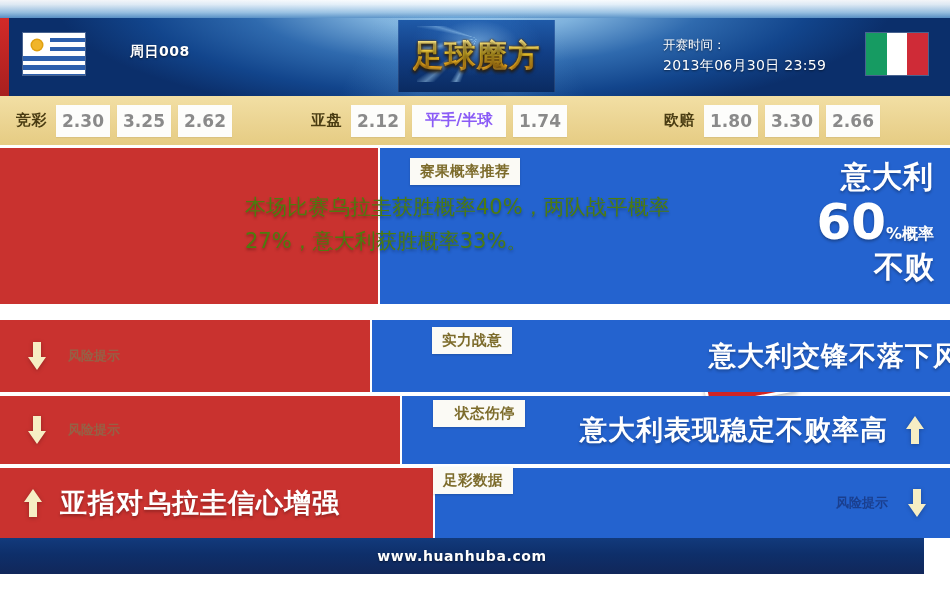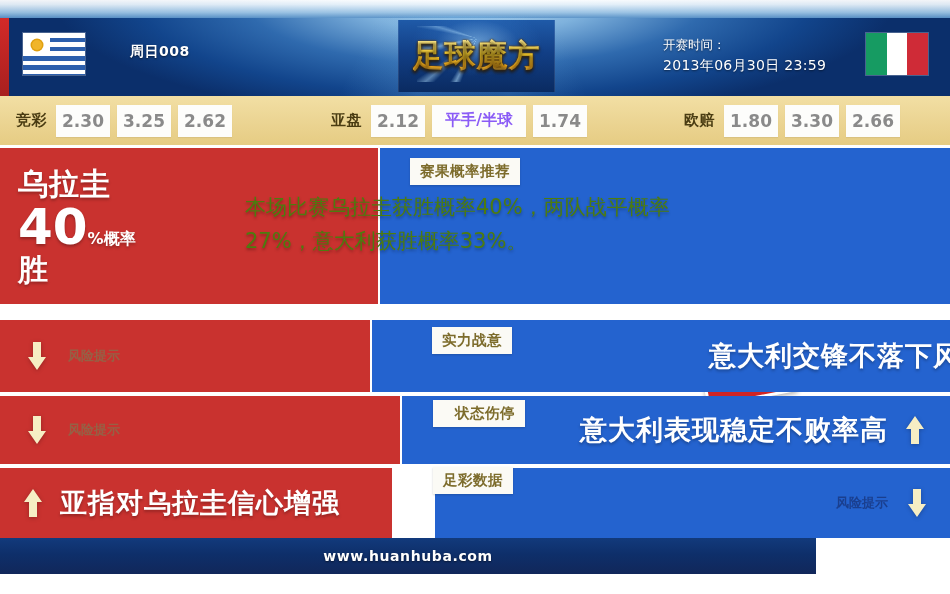--- a/index.html
+++ b/index.html
@@ -157,21 +157,21 @@
     color: #8a8a8a;
     font-size: 17px;
     font-weight: bold;
     width: 54px; height: 32px;
     display: flex; align-items: center; justify-content: center;
     margin-right: 7px;
     box-shadow: 0 1px 1px rgba(0,0,0,.06);
   }
   .odds-cell.wide { width: 94px; font-size: 15.5px; color: #8b5cf6; }
   .grp-jc { margin-left: 16px; }
-  .grp-yp { margin-left: 92px; }
+  .grp-yp { margin-left: 72px; }
   .grp-op { margin-left: 90px; }
 
   
   .main-row {
     position: absolute;
     left: 0; top: 148px;
     width: 950px; height: 156px;
   }
   .main-red {
     position: absolute; left: 0; top: 0;
@@ -250,21 +250,21 @@
   .frow .fred  { position: absolute; left: 0; top: 0; height: 100%; background: #c9322f; }
   .frow .fblue { position: absolute; top: 0; right: 0; height: 100%; background: #2463cf; }
 
   .row1 { top: 320px; height: 72px; }
   .row1 .fred  { width: 370px; }
   .row1 .fblue { left: 372px; width: 651px; }
   .row2 { top: 396px; height: 68px; }
   .row2 .fred  { width: 400px; }
   .row2 .fblue { left: 402px; width: 548px; }
   .row3 { top: 468px; height: 70px; }
-  .row3 .fred  { width: 392px; }
+  .row3 .fred  { width: 433px; }
   .row3 .fblue { left: 435px; width: 515px; }
 
   .badge-r1 { left: 432px; top: 327px; }
   .badge-r2 { left: 433px; top: 400px; padding-left: 22px; }
   .badge-r3 { left: 433px; top: 467px; }
 
   .risk-left {
     position: absolute;
     left: 26px; top: 50%;
     transform: translateY(-50%);
@@ -307,21 +307,21 @@
     display: flex; align-items: center; gap: 16px;
     white-space: nowrap;
   }
   .factor-text.right { right: 24px; }
   .factor-text.left  { left: 22px; }
 
   
   .footer {
     position: absolute;
     left: 0; top: 538px;
-    width: 816px; height: 36px;
+    width: 924px; height: 36px;
     background: linear-gradient(to bottom, #123a7c 0%, #0e2f6a 45%, #11275a 100%);
     display: flex; align-items: center; justify-content: center;
   }
   .footer-url {
     color: #ffffff;
     font-size: 14px;
     font-weight: bold;
     letter-spacing: .6px;
     text-shadow: 0 1px 2px rgba(0,0,0,.5);
   }
@@ -382,30 +382,30 @@
       <span class="odds-cell">1.80</span>
       <span class="odds-cell">3.30</span>
       <span class="odds-cell">2.66</span>
     </div>
   </div>
 
   <div class="main-row">
     <div class="main-red"></div>
     <div class="main-blue"></div>
 
-    <div class="team-left">
-      <div class="tname">乌拉圭</div>
+
+    <div class="summary">本场比赛乌拉圭获胜概率40%，两队战平概率27%，意大利获胜概率33%。</div>
+
+    <div class="team-right">
+      <div class="tname">意大利</div>
       <div>
-        <span class="tnum">40</span><span class="tpct">%概率</span>
-      </div>
-      <div class="tres">胜</div>
-    </div>
-
-    <div class="summary">本场比赛乌拉圭获胜概率40%，两队战平概率27%，意大利获胜概率33%。</div>
-
+        <span class="tnum">60</span><span class="tpct">%概率</span>
+      </div>
+      <div class="tres">不败</div>
+    </div>
 
     <div class="stamp">推荐</div>
   </div>
   <div class="badge badge-main">赛果概率推荐</div>
 
   <div class="frow row1">
     <div class="fred">
       <div class="risk-left">
         <span class="arrow">
           <svg width="22" height="30" viewBox="0 0 22 30">

